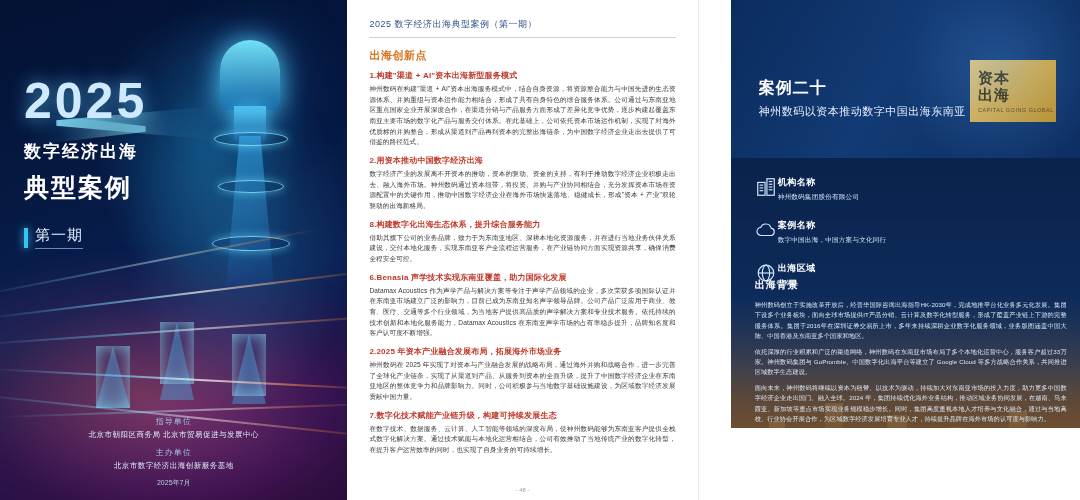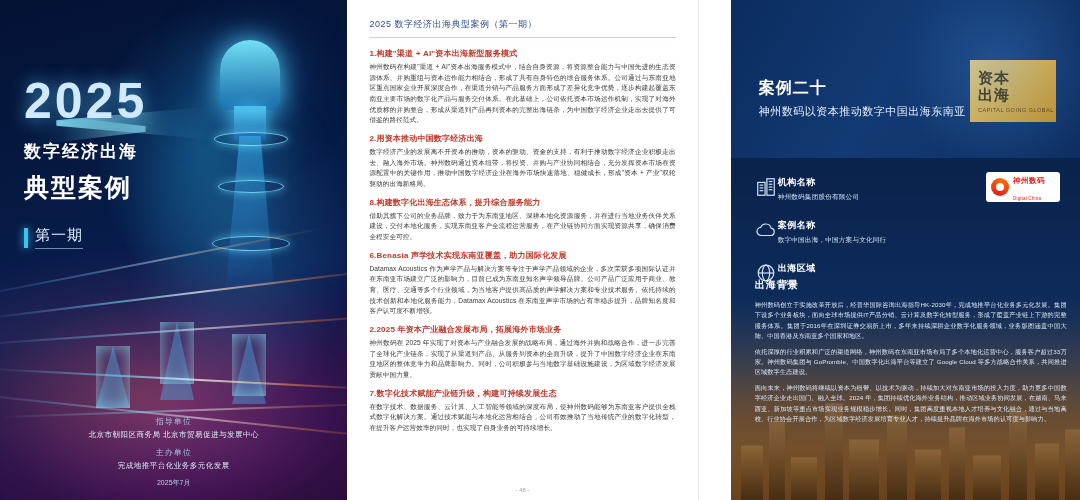--- a/index.html
+++ b/index.html
@@ -224,21 +224,21 @@
     left: 0; right: 0; bottom: 7px;
     text-align: center;
     font-size: 6px;
     color: #9aa3ad;
   }
 
   
   .right {
     position: relative;
     width: 360px;
-    height: 500px;
+    height: 428px;
     overflow: hidden;
     background: #84cc16;
     margin-left: 32px;
   }
   .right-top {
     position: relative;
     height: 158px;
     background: linear-gradient(120deg, #0b2c5e 0%, #123a74 45%, #0e2f63 100%);
     overflow: hidden;
   }
@@ -433,28 +433,29 @@
       <div class="issue-badge">
         <span class="issue-bar"></span>
         <span class="issue-text">第一期</span>
       </div>
     </div>
 
     <div class="cover-credits">
       <div class="cc-label">指导单位</div>
       <div class="cc-line">北京市朝阳区商务局    北京市贸易促进与发展中心</div>
       <div class="cc-label">主办单位</div>
-      <div class="cc-line">完成地推平台化业务多元化发展</div>
+      <div class="cc-line">北京市数字经济出海创新服务基地</div>
       <div class="cc-date">2025年7月</div>
     </div>
   </div>
 
   <div class="mid">
     <div class="mid-header">2025 数字经济出海典型案例（第一期）</div>
     <div class="mid-body">
+      <div class="sec-title">出海创新点</div>
       <div class="sub-title">1.构建"渠道 + AI"资本出海新型服务模式</div>
       <p class="para">神州数码在构建"渠道 + AI"资本出海服务模式中，结合自身资源，将资源整合能力与中国先进的生态资源体系、并购重组与资本运作能力相结合，形成了具有自身特色的综合服务体系。公司通过与东南亚地区重点国家企业开展深度合作，在渠道分销与产品服务方面形成了差异化竞争优势，逐步构建起覆盖东南亚主要市场的数字化产品与服务交付体系。在此基础上，公司依托资本市场运作机制，实现了对海外优质标的并购整合，形成从渠道到产品再到资本的完整出海链条，为中国数字经济企业走出去提供了可借鉴的路径范式。</p>
       <div class="sub-title">2.用资本推动中国数字经济出海</div>
       <p class="para">数字经济产业的发展离不开资本的推动，资本的驱动、资金的支持，有利于推动数字经济企业积极走出去、融入海外市场。神州数码通过资本纽带，将投资、并购与产业协同相结合，充分发挥资本市场在资源配置中的关键作用，推动中国数字经济企业在海外市场快速落地、稳健成长，形成"资本 + 产业"双轮驱动的出海新格局。</p>
       <div class="sub-title">8.构建数字化出海生态体系，提升综合服务能力</div>
       <p class="para">借助其旗下公司的业务品牌，致力于为东南亚地区、深耕本地化资源服务，并在进行当地业务伙伴关系建设，交付本地化服务，实现东南亚客户全流程运营服务，在产业链协同方面实现资源共享，确保消费全程安全可控。</p>
       <div class="sub-title">6.Benasia 声学技术实现东南亚覆盖，助力国际化发展</div>
       <p class="para">Datamax Acoustics 作为声学产品与解决方案等专注于声学产品领域的企业，多次荣获多项国际认证并在东南亚市场建立广泛的影响力，目前已成为东南亚知名声学领导品牌。公司产品广泛应用于商业、教育、医疗、交通等多个行业领域，为当地客户提供高品质的声学解决方案和专业技术服务。依托持续的技术创新和本地化服务能力，Datamax Acoustics 在东南亚声学市场的占有率稳步提升，品牌知名度和客户认可度不断增强。</p>
       <div class="sub-title">2.2025 年资本产业融合发展布局，拓展海外市场业务</div>
       <p class="para">神州数码在 2025 年实现了对资本与产业融合发展的战略布局，通过海外并购和战略合作，进一步完善了全球化产业链条，实现了从渠道到产品、从服务到资本的全面升级，提升了中国数字经济企业在东南亚地区的整体竞争力和品牌影响力。同时，公司积极参与当地数字基础设施建设，为区域数字经济发展贡献中国力量。</p>
@@ -484,27 +485,20 @@
         <div class="bldg" style="left:118px; width:30px; height:60px;"></div>
         <div class="bldg" style="left:156px; width:20px; height:84px;"></div>
         <div class="bldg" style="left:184px; width:26px; height:50px;"></div>
         <div class="bldg" style="left:218px; width:16px; height:72px;"></div>
         <div class="bldg" style="left:242px; width:28px; height:44px;"></div>
         <div class="bldg" style="left:278px; width:18px; height:88px;"></div>
         <div class="bldg" style="left:304px; width:24px; height:56px;"></div>
         <div class="bldg" style="left:334px; width:20px; height:70px;"></div>
       </div>
 
-      <div class="logo-chip">
-        <span class="logo-mark"></span>
-        <span class="logo-txt">
-          <span class="logo-cn">神州数码</span><br>
-          <span class="logo-en">Digital China</span>
-        </span>
-      </div>
 
       <div class="info-list">
         <div class="info-item">
           <span class="info-icon">
             <svg viewBox="0 0 24 24" fill="none" stroke="currentColor" stroke-width="1.3">
               <rect x="3" y="7" width="8" height="14"></rect>
               <rect x="13" y="3" width="8" height="18"></rect>
               <line x1="5" y1="10" x2="9" y2="10"></line>
               <line x1="5" y1="13" x2="9" y2="13"></line>
               <line x1="5" y1="16" x2="9" y2="16"></line>

